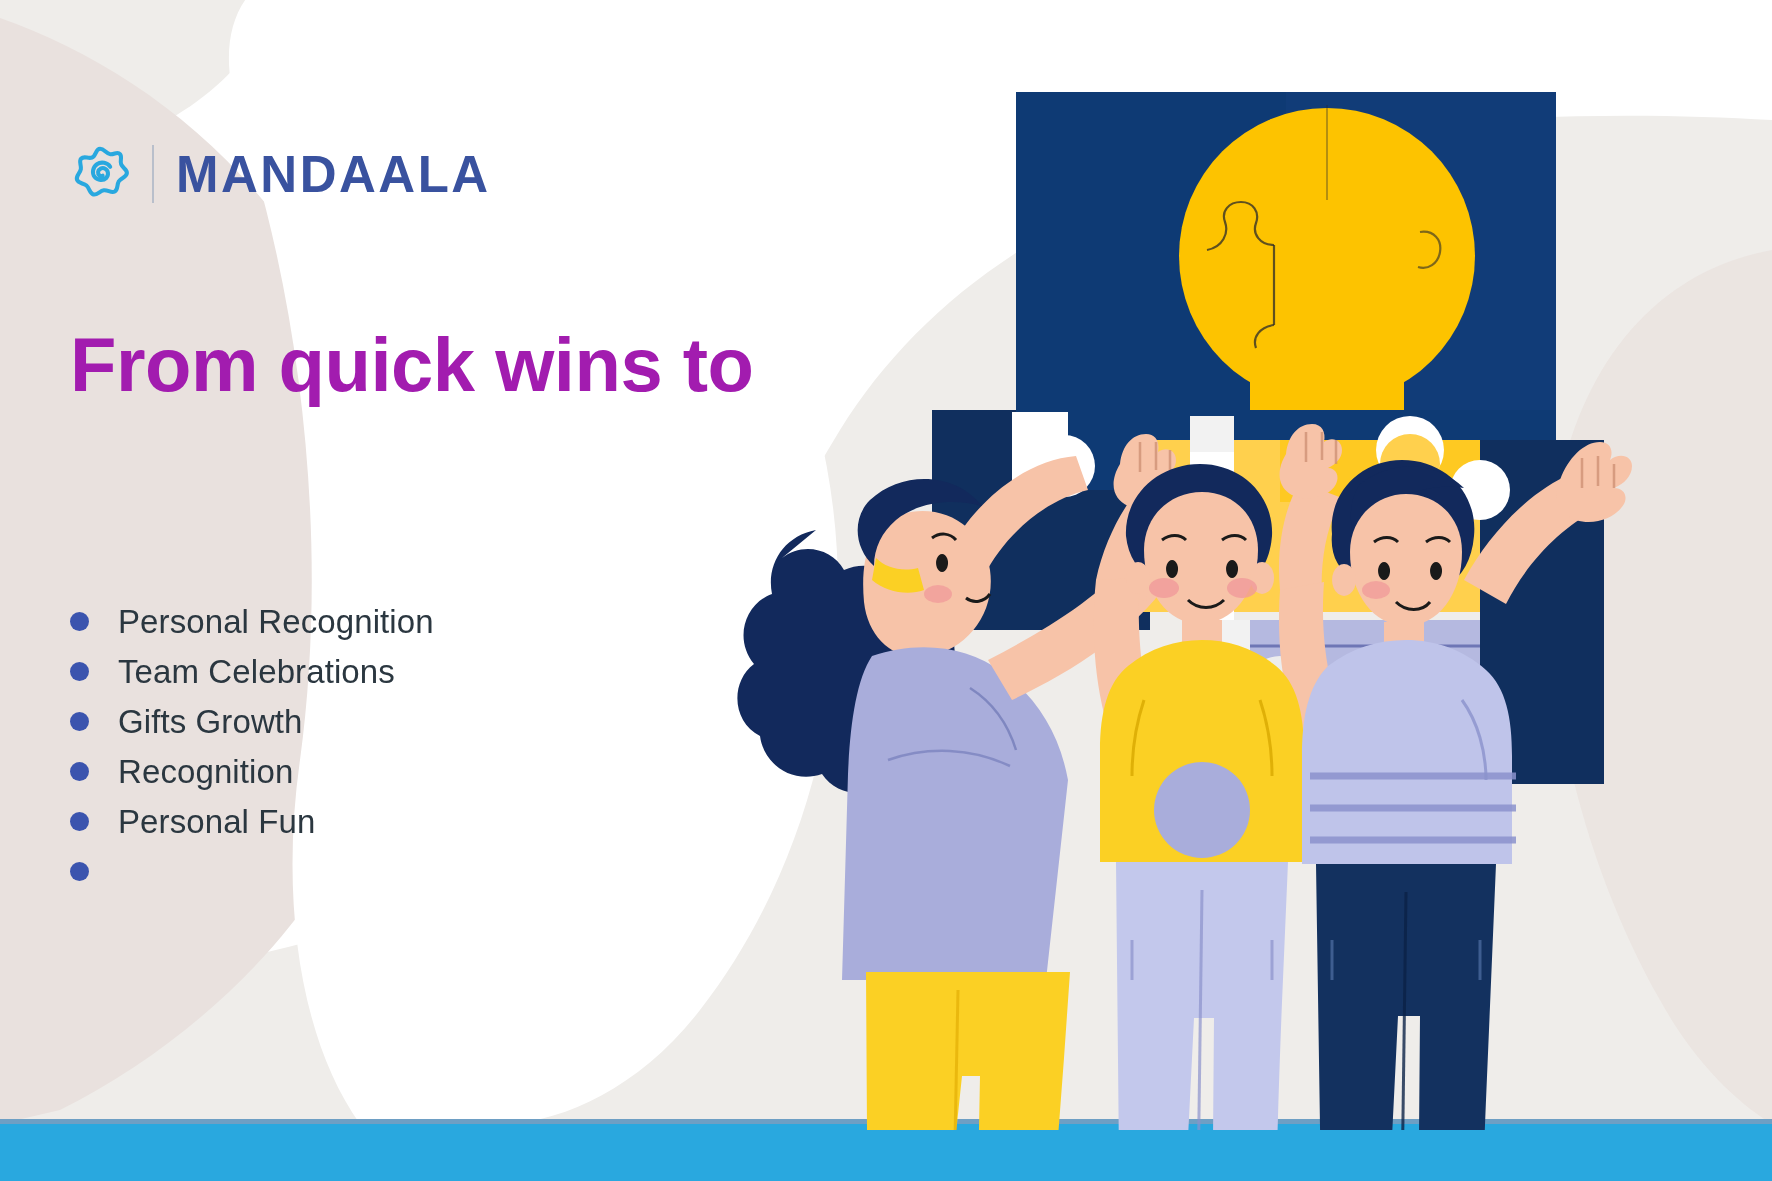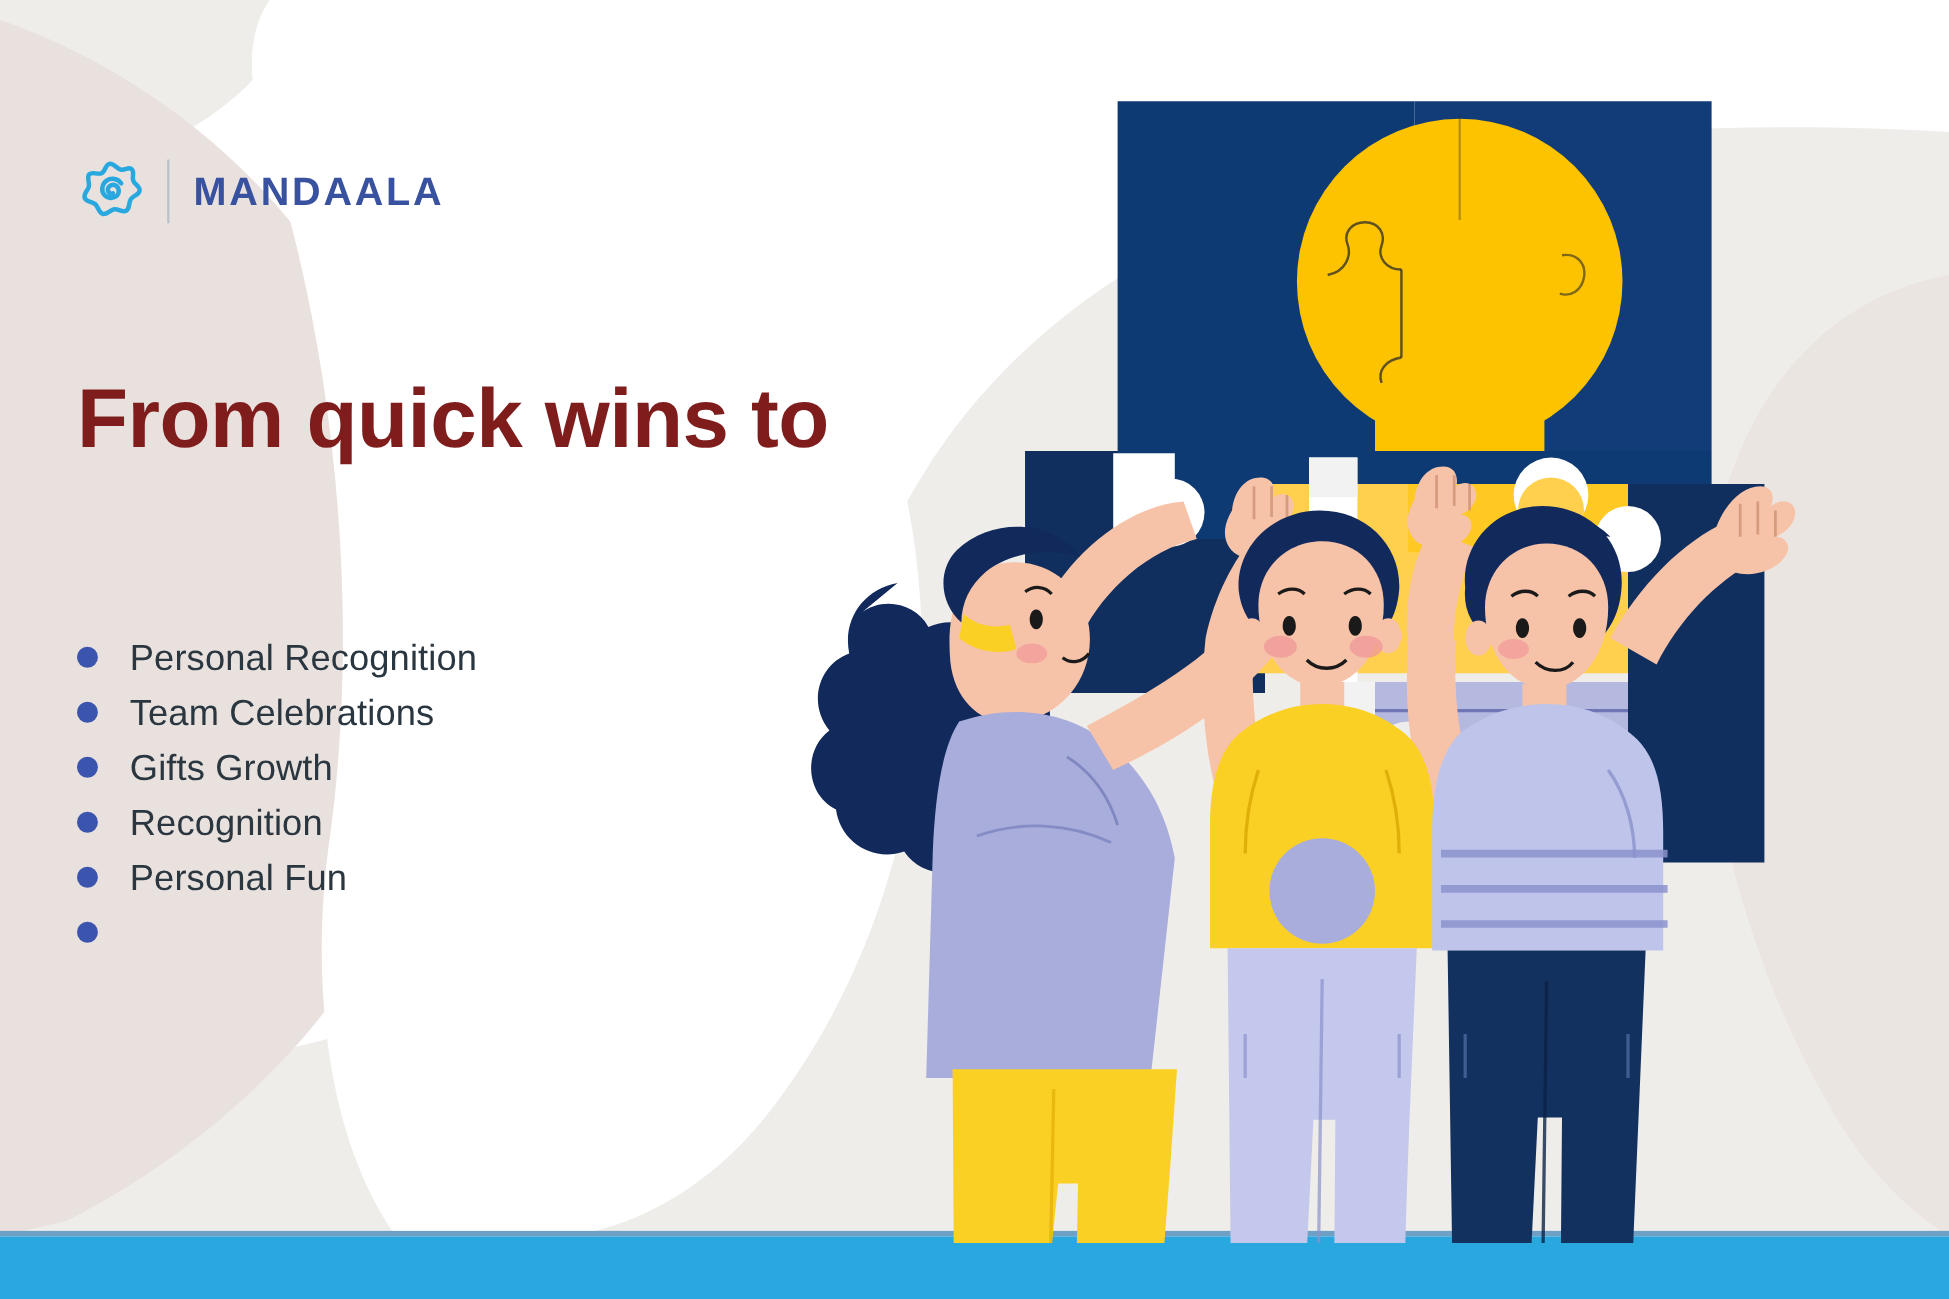--- a/index.html
+++ b/index.html
@@ -31,35 +31,35 @@
   
   .logo-row {
     position:absolute; left:70px; top:143px;
     display:flex; align-items:center; gap:0px;
   }
   .logo-mark { width:62px; height:62px; display:block; }
   .logo-divider {
     width:2px; height:58px; background:#B9BFCB; margin:0 22px 0 20px;
   }
   .logo-word {
-    font-size:36px; font-weight:700; letter-spacing:2.5px;
+    font-size:51px; font-weight:700; letter-spacing:2.5px;
     color:#39529F; line-height:1; font-family:"Liberation Sans", sans-serif;
   }
 
   
   .headline {
     position:absolute; left:70px; top:322px; width:820px;
     font-size:76px; font-weight:700; line-height:1.14;
-    color:#7f1d1d; letter-spacing:-0.5px;margin-top:16px;
+    color:#a21caf; letter-spacing:-0.5px;
   }
   .headline .l2 { display:block; }
 
   
   .bullets {
-    position:absolute; left:70px; top:572px;
+    position:absolute; left:70px; top:596px;
     list-style:none;
   }
   .bullet-item {
     display:flex; align-items:center;
     height:50px; margin-bottom:0px;
   }
   .bullet-dot {
     width:19px; height:19px; border-radius:50%;
     background:#3B54AE; flex:0 0 19px; margin-right:29px;
   }

